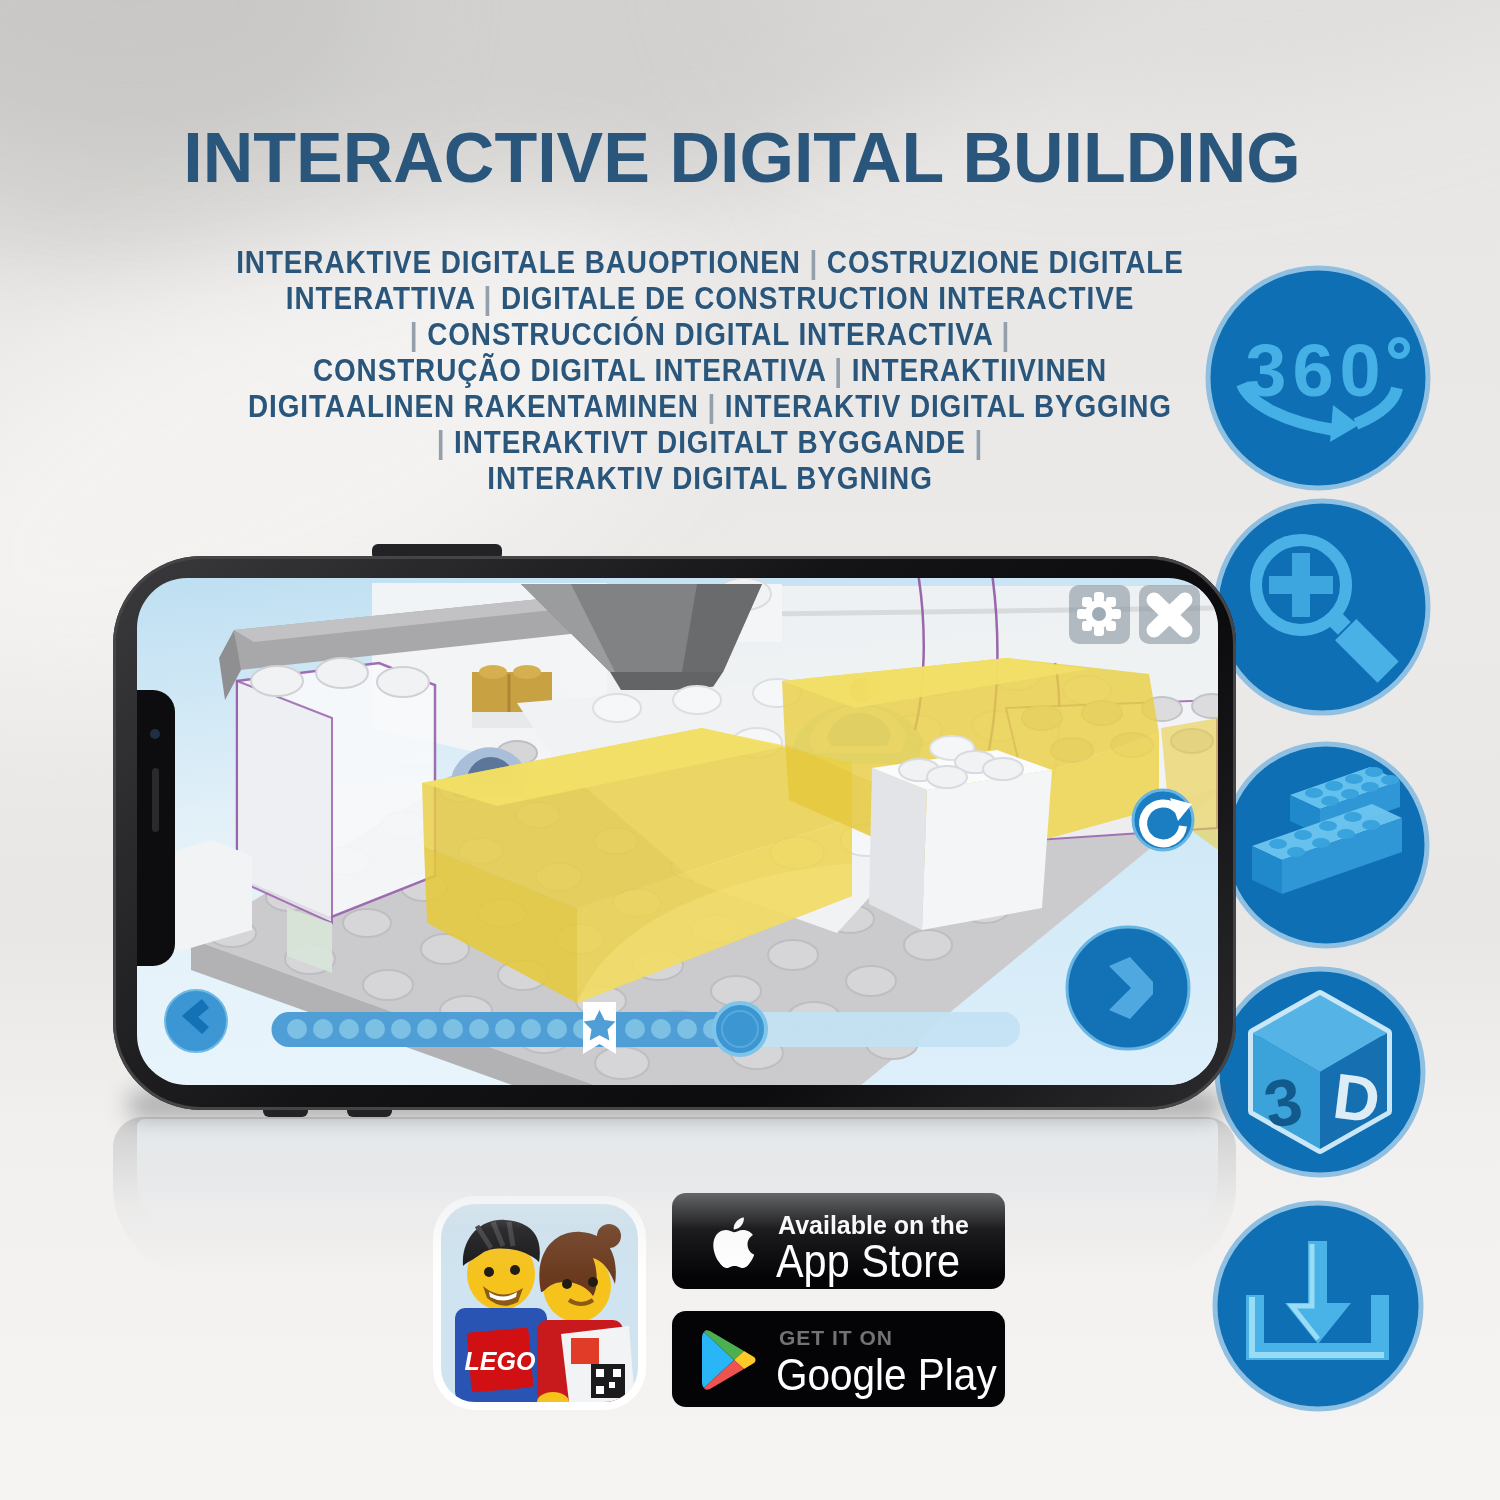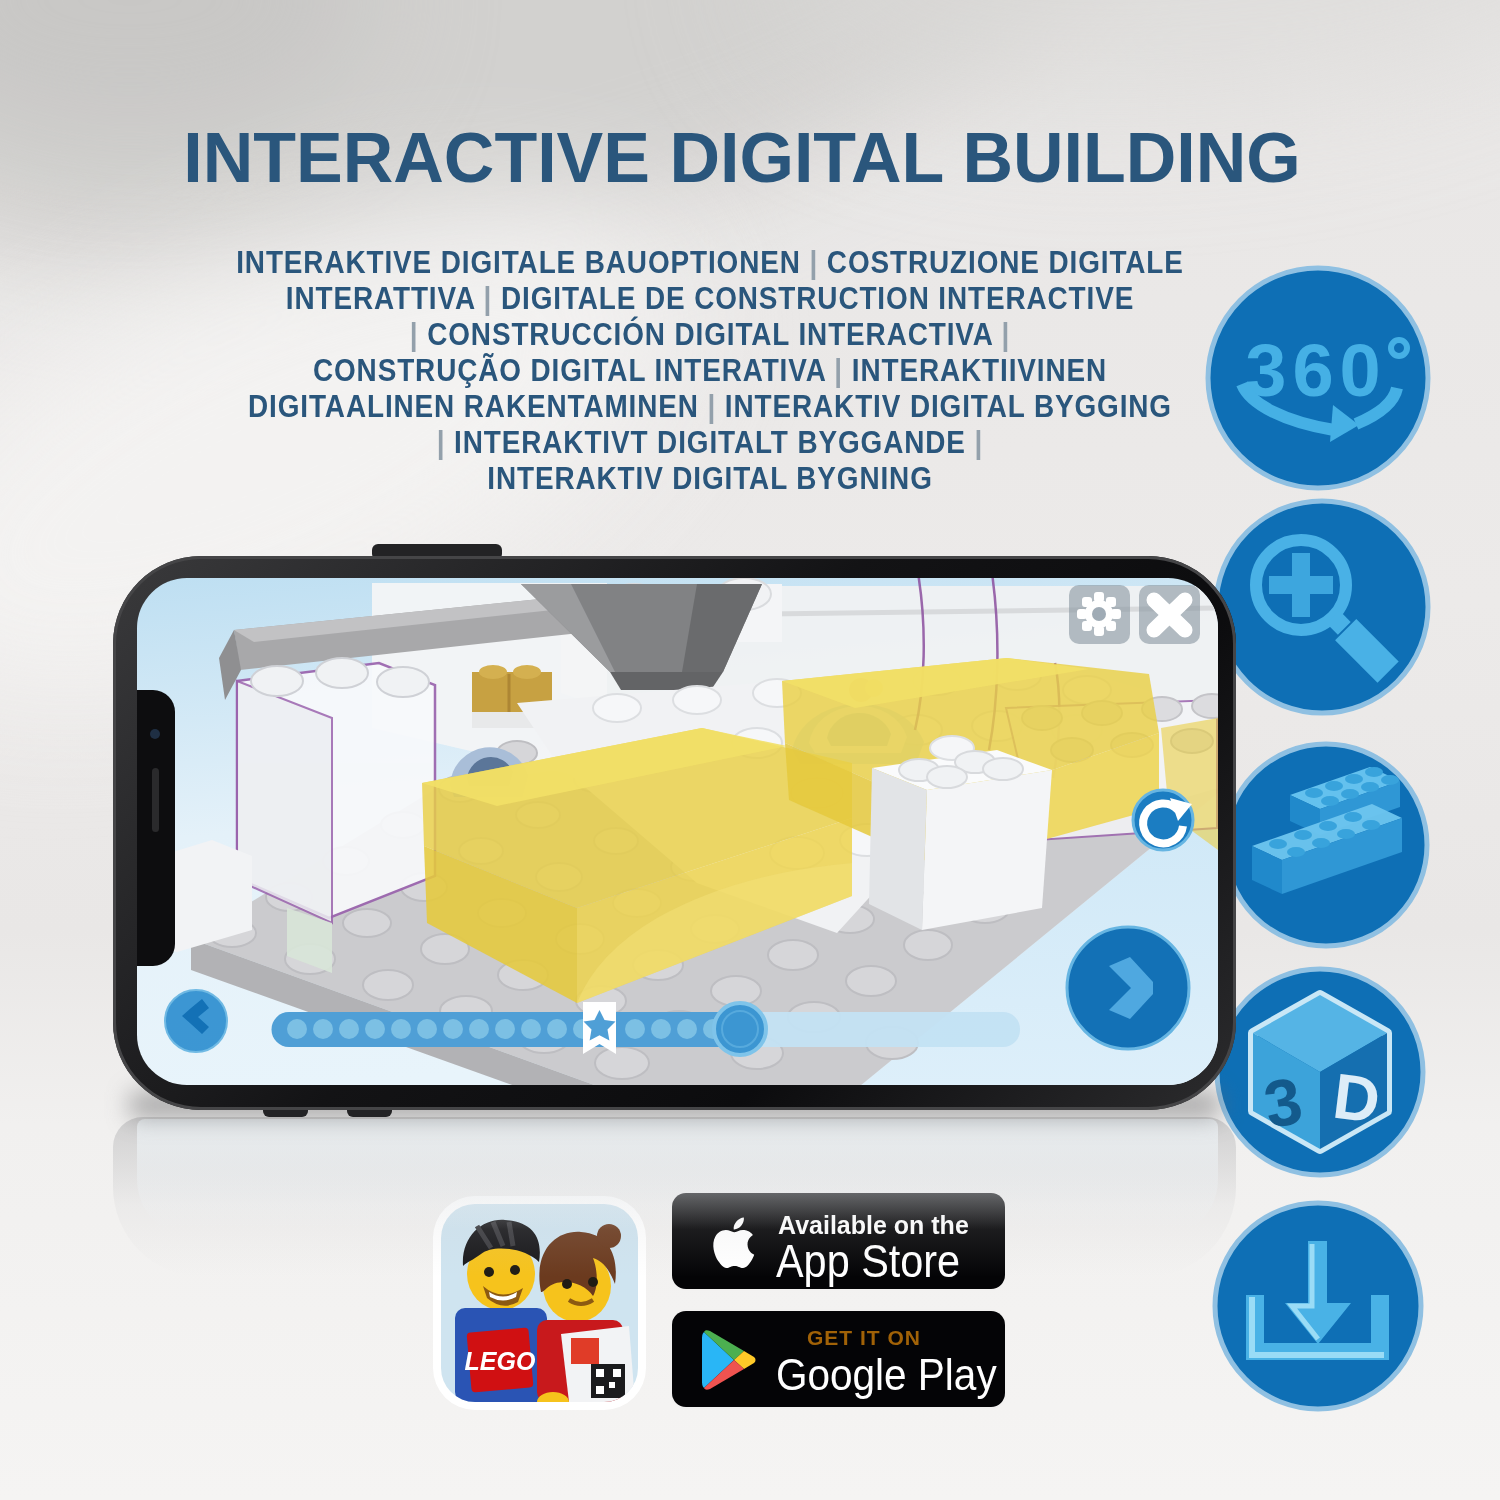--- a/index.html
+++ b/index.html
@@ -480,14 +480,14 @@
 <div class="abs" style="left:672px;top:1311px;width:333px;height:96px;background:#040406;border-radius:14px;
   box-shadow:0 0 0 2px #f2f1f0;"></div>
 
 <svg class="abs" style="left:700px;top:1330px;" width="58" height="60" viewBox="0 0 58 60">
   <path d="M4 2 L34 30 L4 58 C2 56 2 54 2 50 V10 C2 6 2 4 4 2 Z" fill="#29b6f6"></path>
   <path d="M4 2 L34 30 L44 21 L10 1 C7 0 5 0 4 2 Z" fill="#4caf50"></path>
   <path d="M34 30 L44 39 L54 33 C56 31.5 56 28.5 54 27 L44 21 Z" fill="#ffca28"></path>
   <path d="M4 58 L34 30 L44 39 L10 59 C7 60 5 60 4 58 Z" fill="#ef5350"></path>
 </svg>
 
-<div class="abs" style="left:779px;top:1326px;width:220px;color:#a16207;font-weight:bold;font-size:21px;letter-spacing:1px;margin-left:28px;">GET IT ON</div>
+<div class="abs" style="left:779px;top:1326px;width:220px;color:#737373;font-weight:bold;font-size:21px;letter-spacing:1px;">GET IT ON</div>
 <div class="abs" style="left:776px;top:1349px;width:260px;color:#fff;font-weight:normal;font-size:45px;white-space:nowrap;transform:scaleX(0.9);transform-origin:0 0;">Google Play</div>
 
 </body></html>

